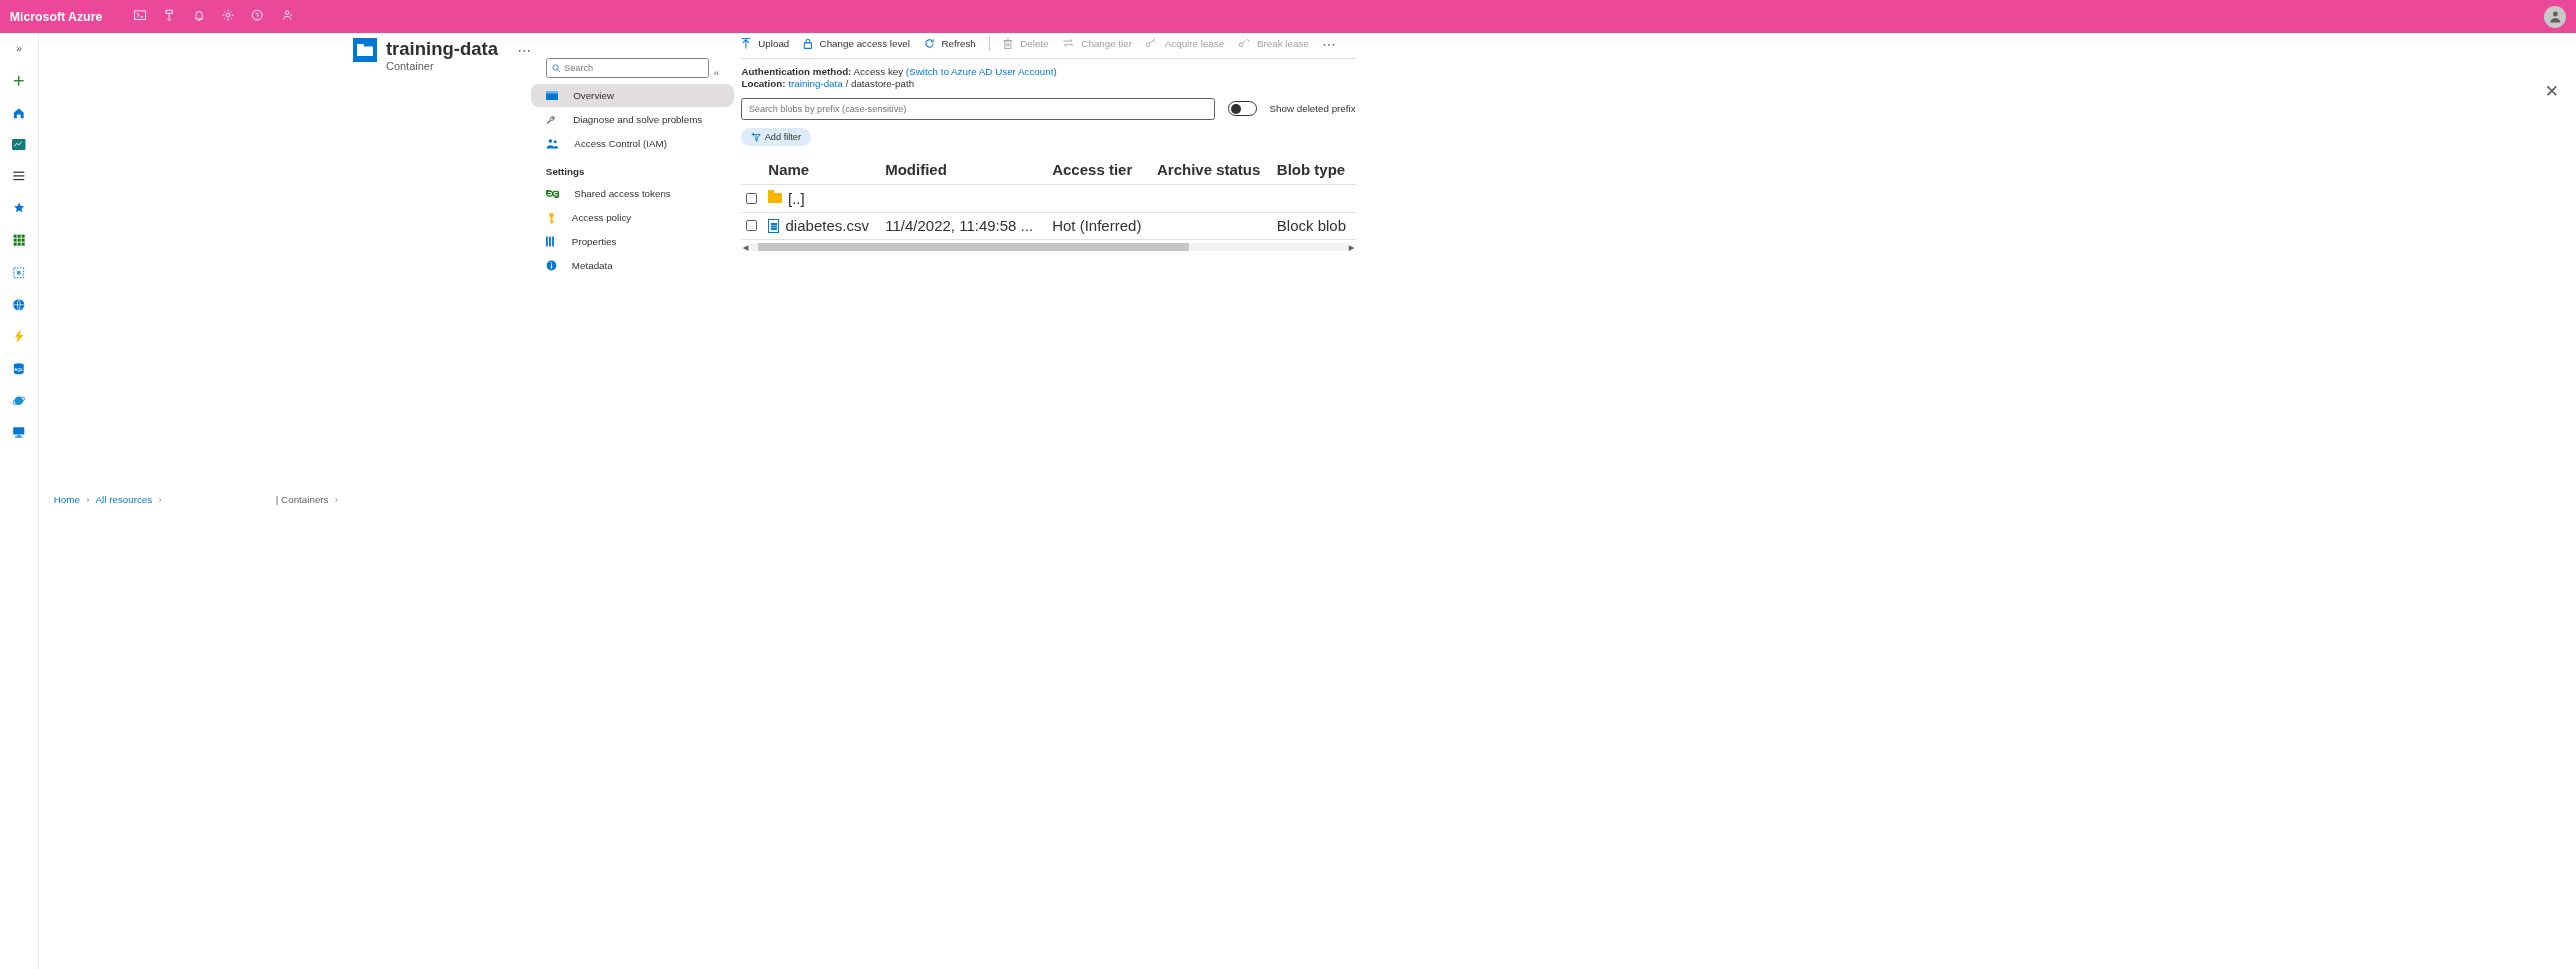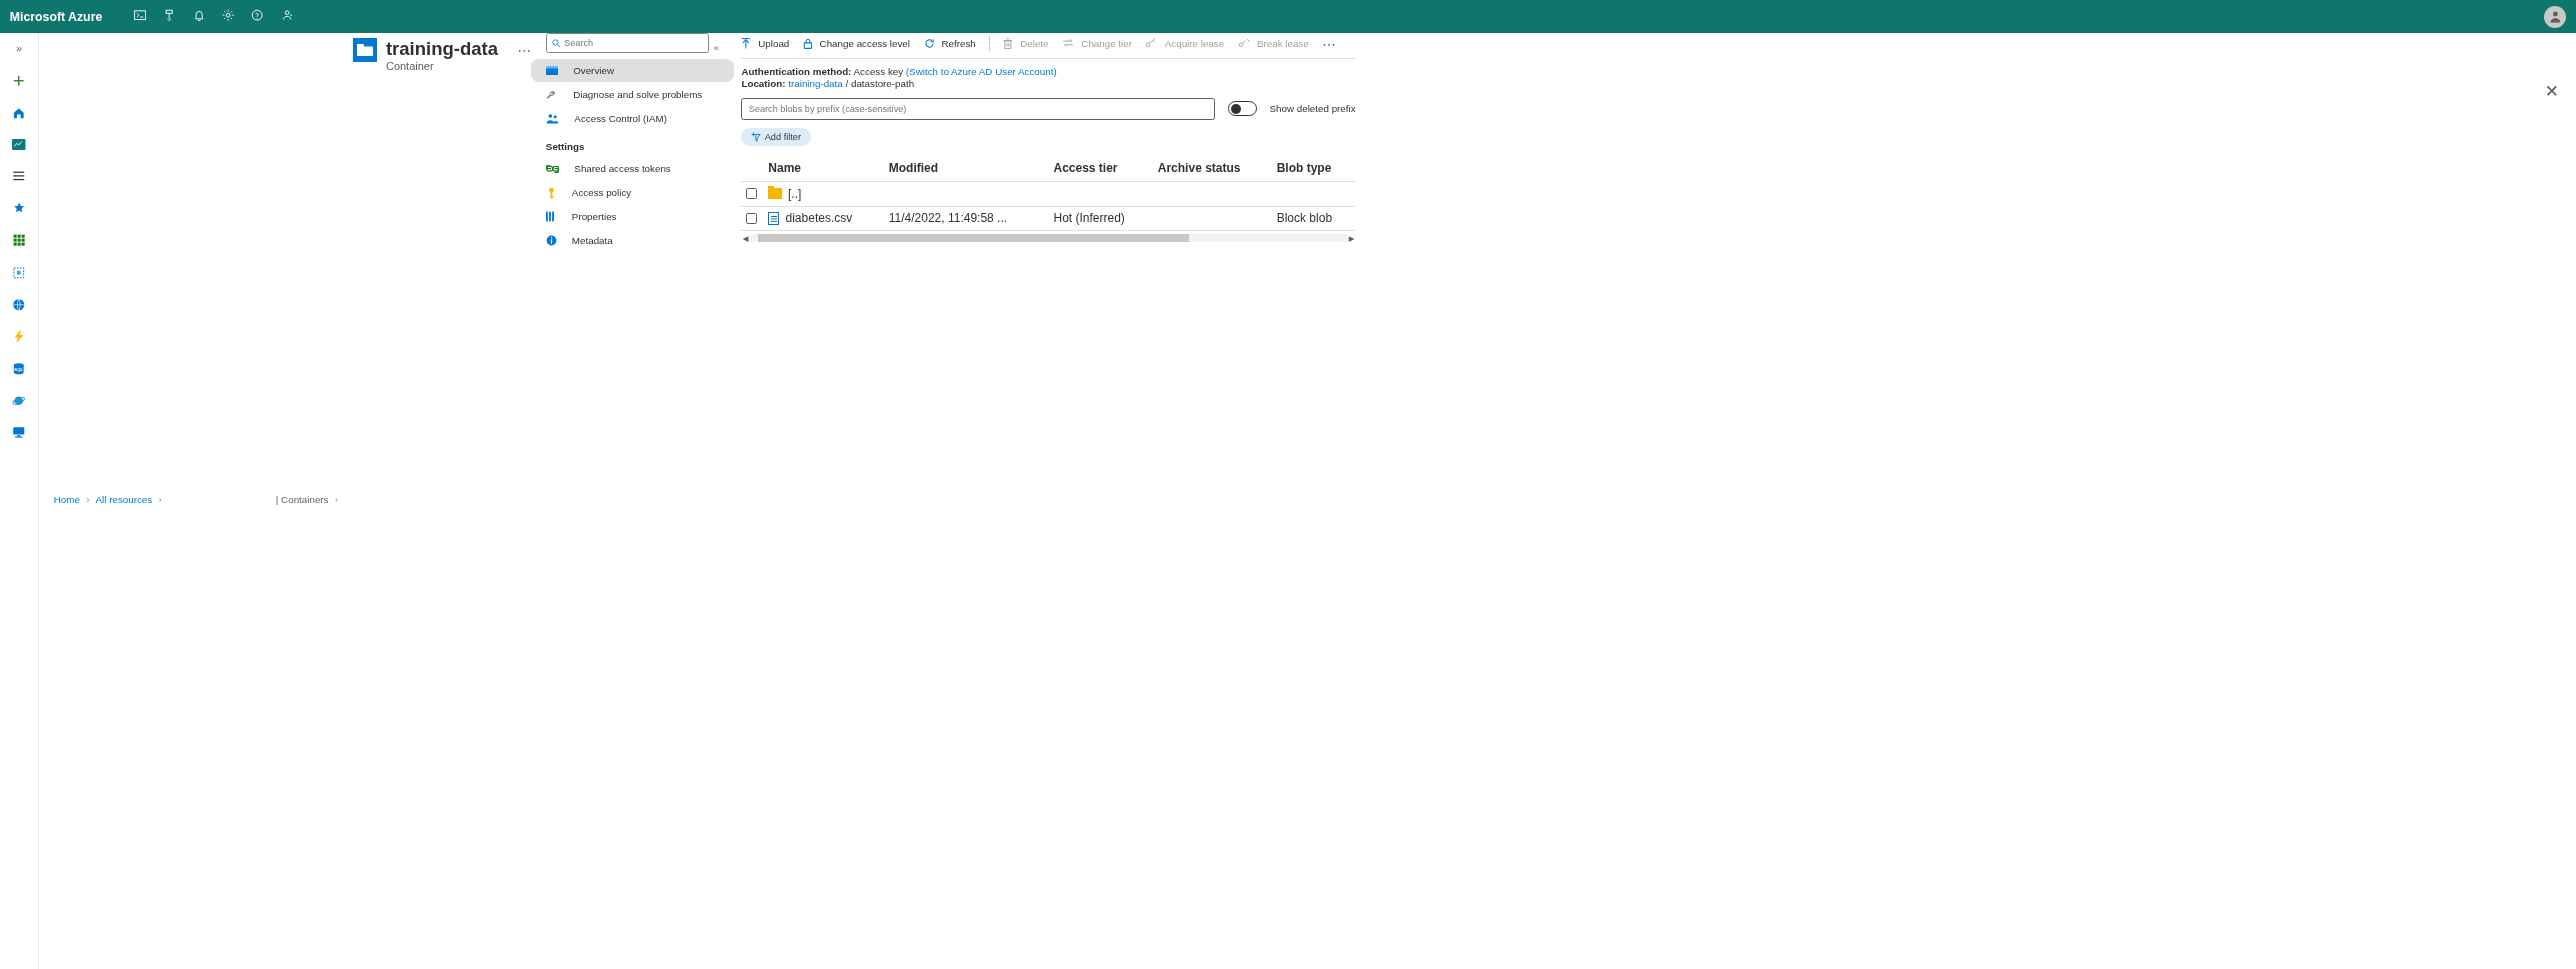--- a/index.html
+++ b/index.html
@@ -1,19 +1,19 @@
 <!DOCTYPE html>
 <html style="font-size:9.8px"><head>
 <meta charset="utf-8">
 <style>
   * { box-sizing: border-box; margin: 0; padding: 0; font-family: "Segoe UI", -apple-system, Arial, sans-serif; }
   body { background: #fff; color: #323130; }
 
   
-  .topbar { background: #0f766e; height: 33px; display: flex; align-items: center; padding: 0 9.8px; gap: 17px; }
+  .topbar { background: #ec4899; height: 33px; display: flex; align-items: center; padding: 0 9.8px; gap: 17px; }
   .brand { color: #fff; font-weight: 600; font-size: 12.3px; white-space: nowrap; }
   .topsearch { flex: 0 0 461px; display: flex; align-items: center; background: #cce4f6; border-radius: 2.5px; height: 22px; padding: 0 8.6px; }
   .topsearch svg { color: #0b66b1; flex: none; }
   .topsearch input { border: none; background: transparent; flex: 1; padding-left: 6.2px; font-size: 9.8px; color: #2b5f8a; outline: none; }
   .topsearch input::placeholder { color: #2b5f8a; }
   .topicons { display: flex; gap: 17px; align-items: center; margin-left: 14.8px; }
   .topicons .ti { color: #fff; }
   .spacer { flex: 1; }
   .avatar { width: 22px; height: 22px; border-radius: 50%; background: #c8c8c8; display: flex; align-items: center; justify-content: center; color: #605e5c; }
 
@@ -60,21 +60,21 @@
   .link { color: #0078d4; cursor: pointer; }
   .locline { font-size: 9.8px; }
   .filterbar { display: flex; align-items: center; gap: 12.3px; padding: 8.6px 0; }
   .blobsearch { flex: 0 0 474px; height: 22px; border: 0.6px solid #605e5c; border-radius: 2.5px; padding: 0 6.2px; display: flex; align-items: center; }
   .blobsearch input { border: none; flex: 1; font-size: 9.2px; outline: none; }
   .toggle { width: 29.5px; height: 14.8px; border: 0.6px solid #323130; border-radius: 7.4px; position: relative; cursor: pointer; }
   .toggle .knob { width: 9.8px; height: 9.8px; border-radius: 50%; background: #323130; position: absolute; top: 1.8px; left: 2.5px; }
   .addfilter { display: inline-flex; align-items: center; gap: 3.7px; background: #deecf9; border-radius: 12.3px; padding: 3.7px 9.8px; font-size: 9.2px; cursor: pointer; color: #323130; }
   .addfilter svg { color: #0078d4; }
 
-  table.blobs { width: 100%; border-collapse: collapse; margin-top: 8.6px; font-size: 12px; }
+  table.blobs { width: 100%; border-collapse: collapse; margin-top: 8.6px; font-size: 15px; }
   table.blobs th { text-align: left; font-weight: 600; padding: 6.2px 4.9px; border-bottom: 0.6px solid #e1dfdd; }
   table.blobs td { padding: 4.9px 4.9px; border-bottom: 0.6px solid #e1dfdd; }
   .ck { width: 11px; height: 11px; border: 0.6px solid #605e5c; border-radius: 1.8px; }
   .namecell { display: flex; align-items: center; gap: 6.2px; }
   .foldericn { width: 13.5px; height: 10.5px; background: #f7b500; position: relative; }
   .foldericn::before { content: ""; position: absolute; top: -2.5px; left: 0; width: 5.5px; height: 2.5px; background: #f7b500; }
   .fileicn { width: 11px; height: 13.5px; border: 1.2px solid #0078d4; position: relative; }
   .fileicn::after { content: ""; position: absolute; left: 1.8px; right: 1.8px; top: 3.1px; height: 1.2px; background: #0078d4; box-shadow: 0 2.5px 0 #0078d4, 0 4.9px 0 #0078d4; }
 
   .hscroll { height: 8.6px; display: flex; align-items: center; margin-top: 2.5px; }
@@ -229,21 +229,21 @@
       </div>
       <div>
         <h1>training-data</h1>
         <div class="sub">Container</div>
       </div>
       <span class="dots">⋯</span>
     </div>
 
     <div class="bladeflex">
       <div class="menu">
-        <div class="sidesearchwrap" style="display:flex; align-items:flex-end; gap:5px;">
+        <div class="sidesearchwrap" style="display:flex; align-items:flex-end; gap:5px;margin-top:25px;">
           <div class="sidesearch" style="flex:1;">
             <svg width="8.6" height="8.6" viewBox="0 0 16 16" fill="none">
                 <circle cx="6.5" cy="6.5" r="5" stroke="currentColor" stroke-width="1.5"></circle>
                 <line x1="10.5" y1="10.5" x2="15" y2="15" stroke="currentColor" stroke-width="1.5"></line>
               </svg>
             <input placeholder="Search" style="">
           </div>
           <span class="collapse">«</span>
         </div>
 

